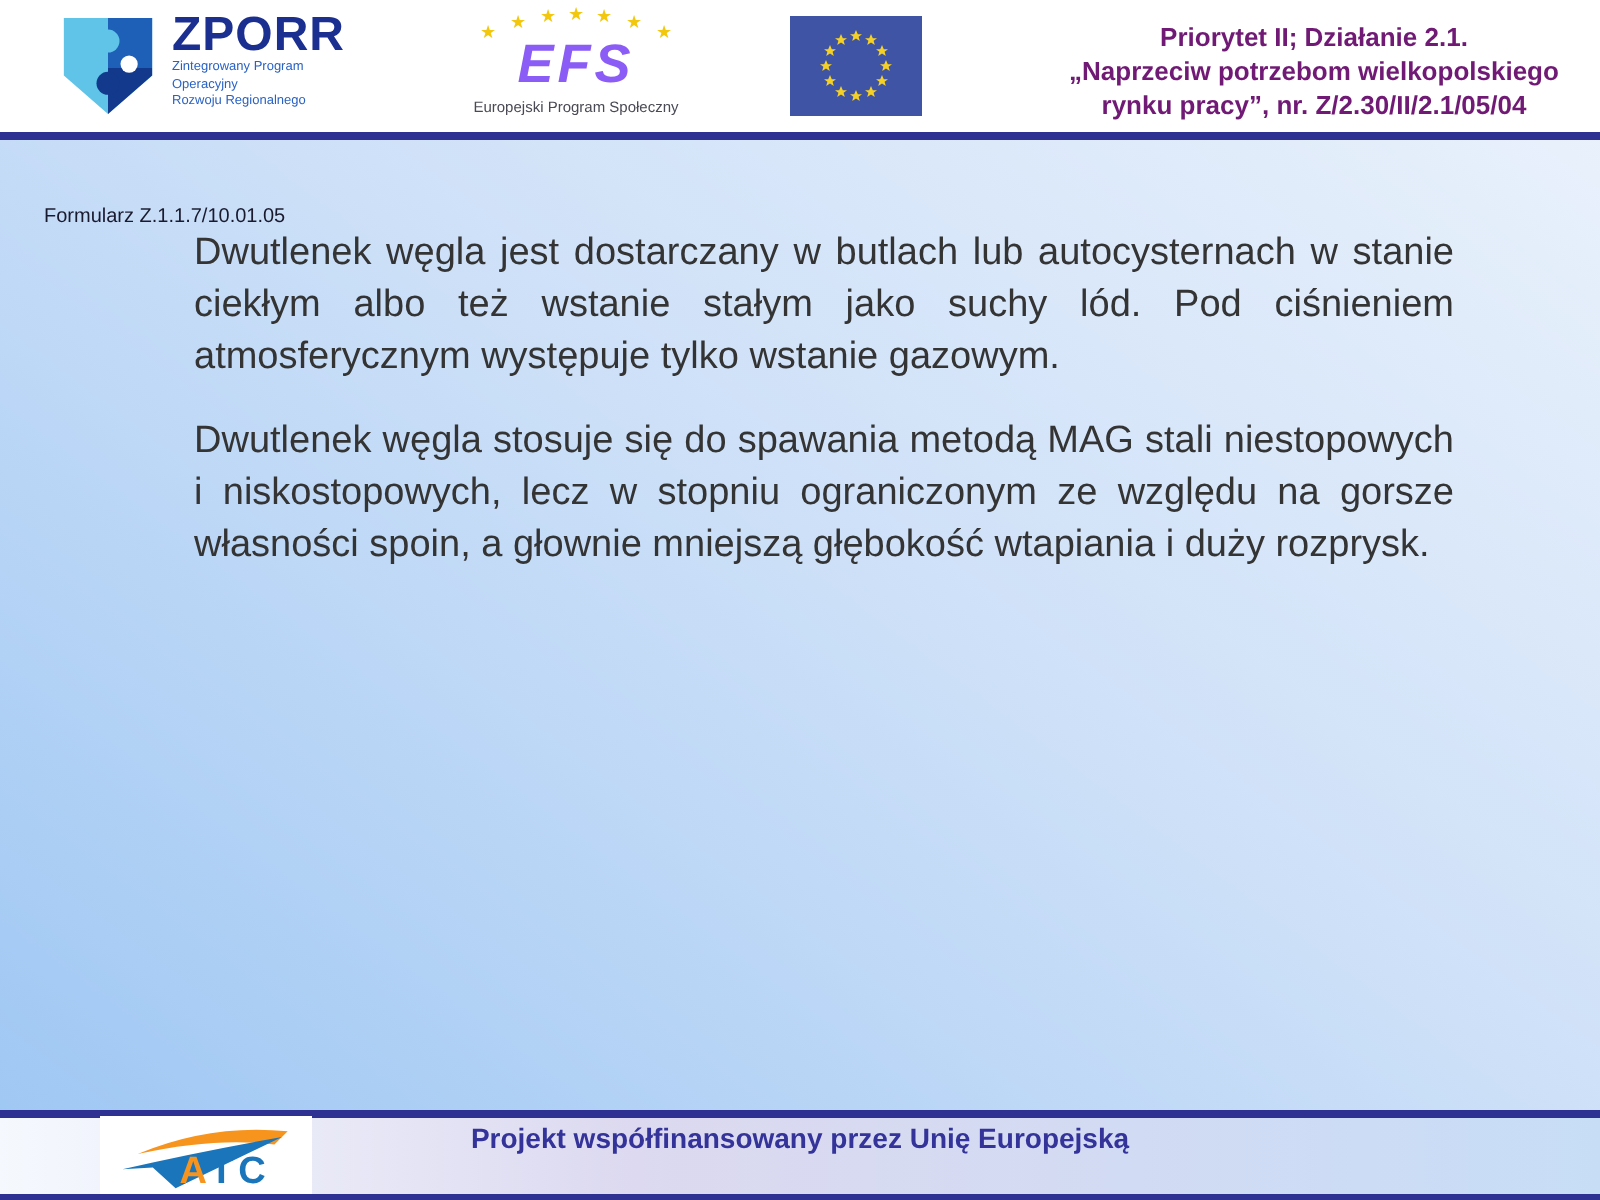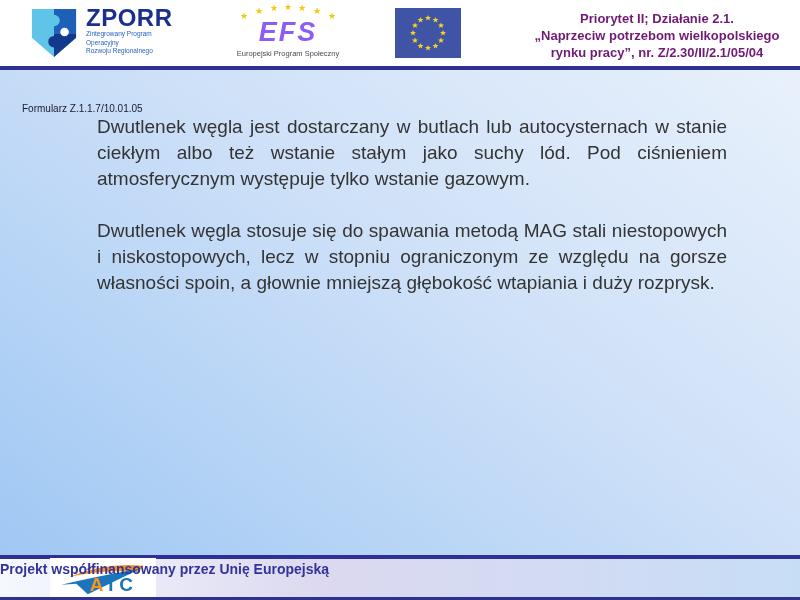--- a/index.html
+++ b/index.html
@@ -26,31 +26,31 @@
 
   .header-priority{position:absolute;left:518px;top:10px;width:278px;text-align:center;
     color:#701a75;font-weight:bold;font-size:13px;line-height:17px;}
 
   .form-label{position:absolute;left:22px;top:79px;font-size:10px;color:#1a1a2e;margin-top:24px;}
 
   
   .content{position:absolute;left:97px;top:114px;width:630px;
     color:#343434;font-size:19px;line-height:26px;text-align:justify;}
   .content p{margin:0;}
-  .content p.gap-above{margin-top:26px;}
+  .content p.gap-above{margin-top:16px;}
 
   
   .footer-divider{position:absolute;left:0;top:555px;width:800px;height:4px;background:#2e3192;}
   .footer-band{position:absolute;left:0;top:559px;width:800px;height:38px;
     background:linear-gradient(to right,#f5f9fe 0%,#dcd9f0 40%,#c7ddf6 100%);}
   .bottom-line{position:absolute;left:0;top:597px;width:800px;height:3px;background:#2e3192;}
 
   .atc-box{position:absolute;left:50px;top:558px;width:106px;height:40px;background:#ffffff;
     display:flex;align-items:center;justify-content:center;}
-  .footer-text{position:absolute;left:0;top:561px;width:800px;text-align:left;
+  .footer-text{position:absolute;left:0;top:561px;width:800px;text-align:center;
     color:#333399;font-weight:bold;font-size:14px;line-height:17px;}
 
   .atc-a{fill:#f7941d;font-weight:bold;font-size:20px;font-family:"Liberation Sans",sans-serif;}
   .atc-tc{fill:#1b75bb;font-weight:bold;font-size:20px;font-family:"Liberation Sans",sans-serif;}
 </style>
 </head>
 <body>
 
 <div class="slide">
 

